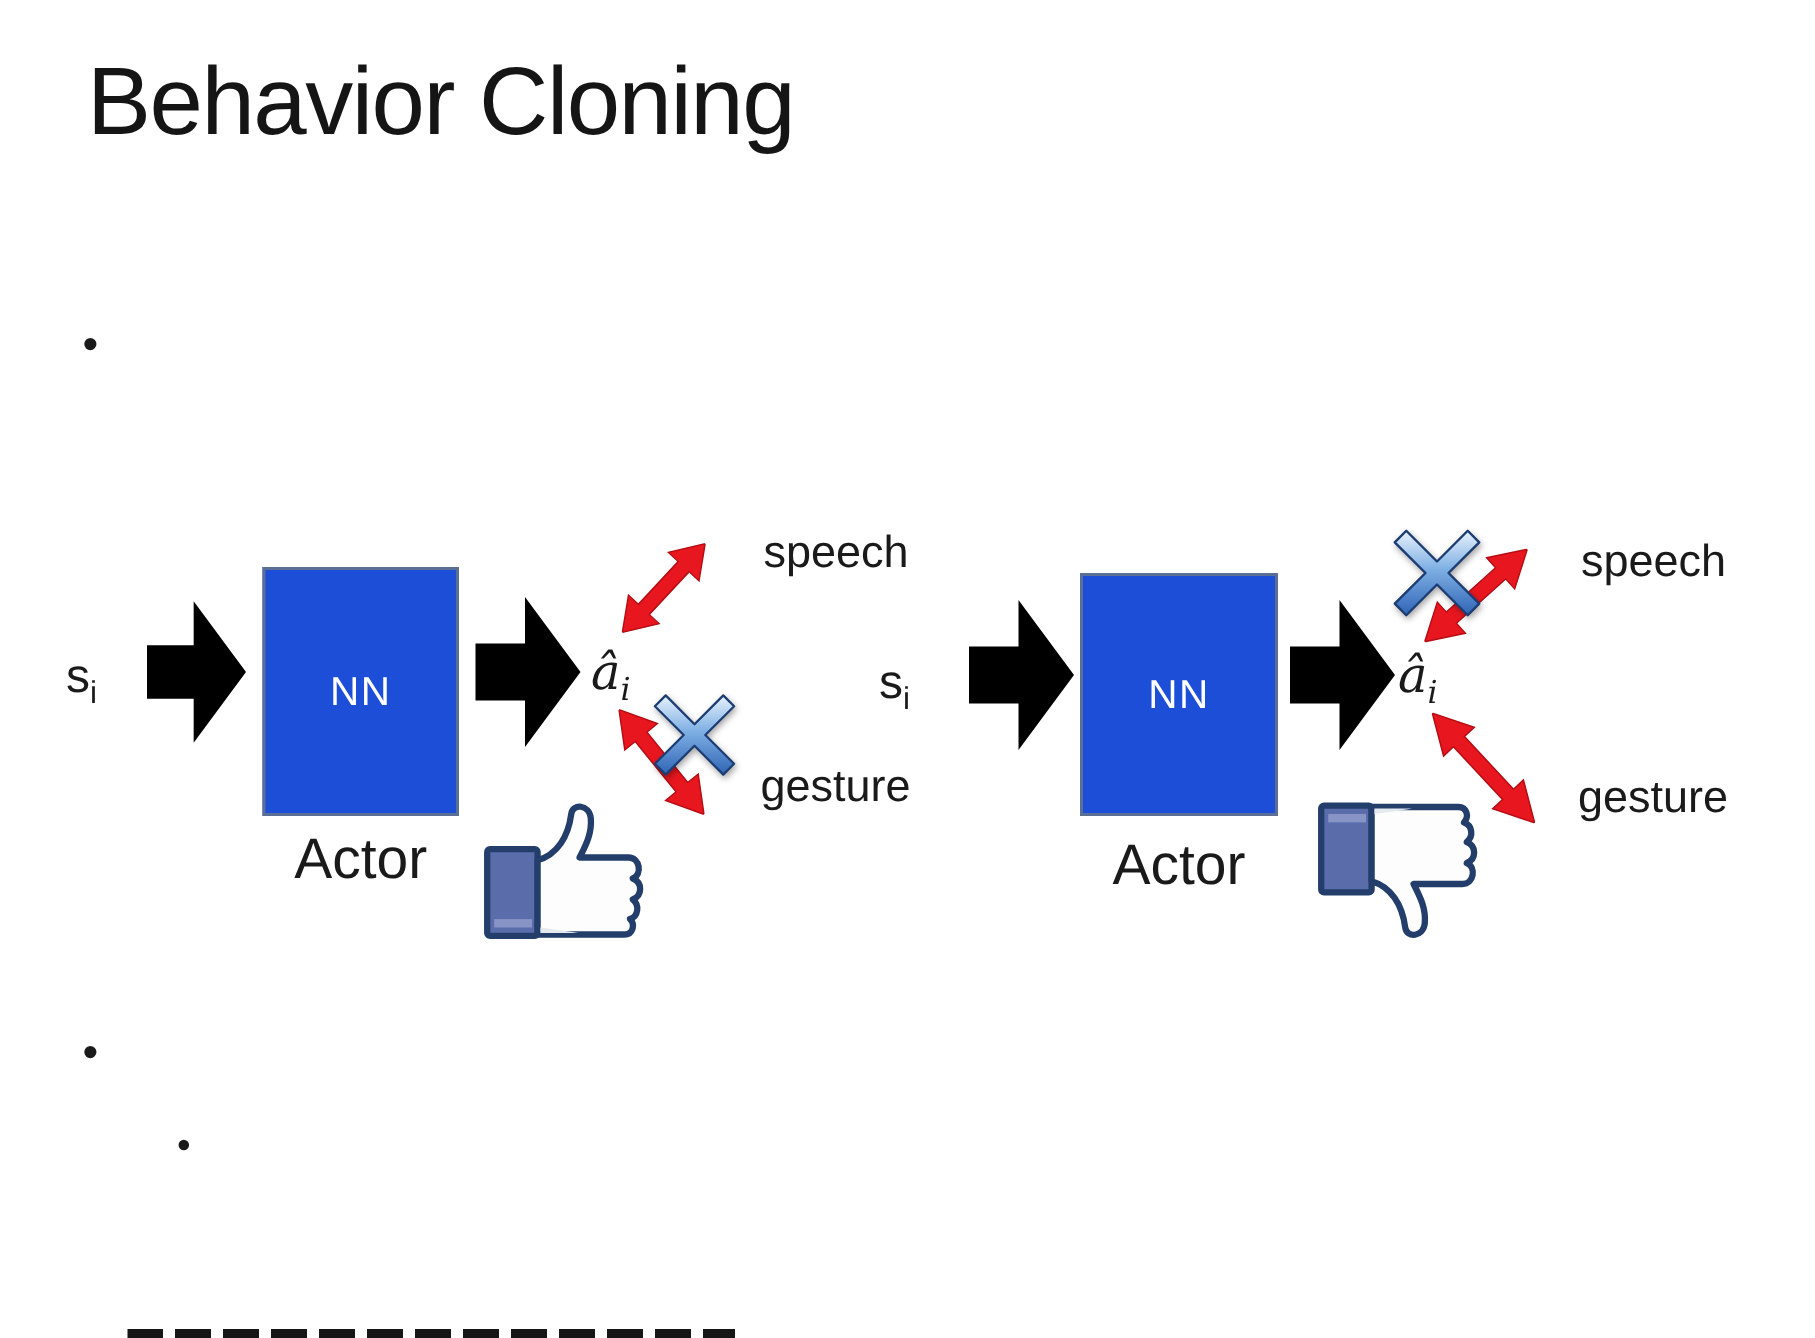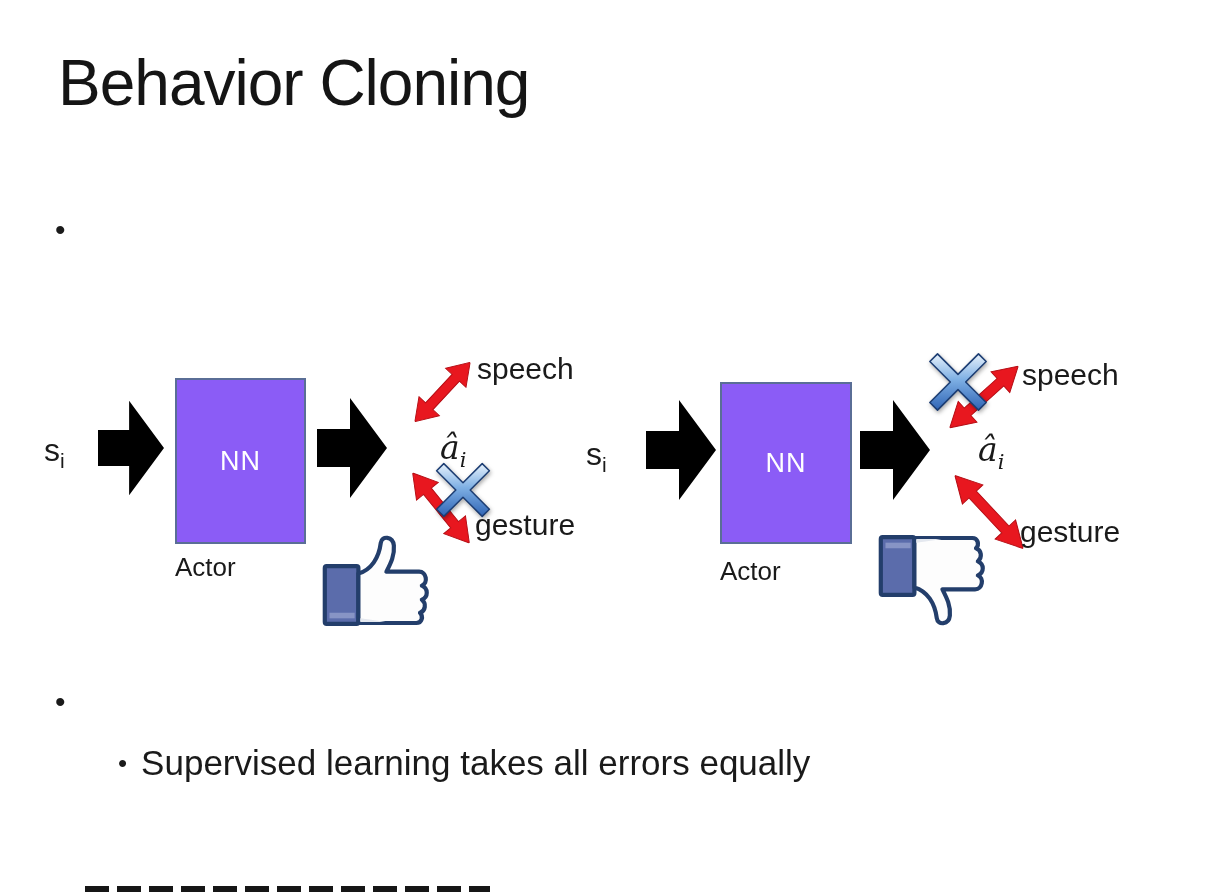--- a/index.html
+++ b/index.html
@@ -12,41 +12,41 @@
   .abs{position:absolute;}
   .title{
     font-size:64px;font-weight:300;letter-spacing:-1px;color:#151515;
   }
   .bullet-row{display:flex;align-items:flex-start;}
   .bullet-marker{font-size:30px;line-height:52px;margin-right:18px;}
   .bullet-marker.small{font-size:26px;line-height:50px;margin-right:14px;}
   .bullet-text{font-size:37px;line-height:52px;white-space:pre-line;}
   .bullet-text.small{font-size:35px;line-height:50px;}
   .nn-box{
-    background:#8b5cf6;border:2px solid #5a6e96;box-sizing:border-box;
+    background:#1d4ed8;border:2px solid #5a6e96;box-sizing:border-box;
     display:flex;align-items:center;justify-content:center;
   }
   .nn-label{color:#ffffff;font-size:27px;letter-spacing:1px;}
-  .actor-label{font-size:26px;text-align:left;}
+  .actor-label{font-size:38px;text-align:center;}
   .io-label{font-size:32px;}
   .io-label sub{font-size:21px;}
-  .math-label{font-family:"DejaVu Serif",serif;font-style:italic;font-size:33px;margin-left:46px;}
+  .math-label{font-family:"DejaVu Serif",serif;font-style:italic;font-size:33px;}
   .math-label sub{font-size:21px;font-style:italic;}
-  .action-label{font-size:30px;}
+  .action-label{font-size:30px;margin-left:32px;}
   .dbl-arrow{transform-origin:center center;}
   .cross-icon{filter:drop-shadow(1px 2px 2px rgba(0,0,0,0.35));}
   .flip-v{transform:scaleY(-1);}
   .cutoff-fragment{
     background:repeating-linear-gradient(90deg,#161616 0 24px,#ffffff 24px 32px);
   }
 </style>
 </head>
 <body>
 
-<div class="abs title" style="left:58px;top:46px;">Behavior Cloning</div>
+<div class="abs title" style="left:58px;top:30px;">Behavior Cloning</div>
 
 <div class="abs bullet-row" style="left:55px;top:204px;width:1010px;">
   <span class="bullet-marker">•</span>
 </div>
 
 <div class="abs io-label" style="left:44px;top:432px;">
   <span>s</span><sub>i</sub>
 </div>
 
 <svg class="abs" style="left:98px;top:398px;" width="66" height="100" viewBox="0 0 70 100">
@@ -142,16 +142,15 @@
   <path d="M39,95 L39,42 C53,38 61,25 63,9 C64,1 76,2 77,12 C78,23 73,32 69,40 L104,40 C112,40 114,52 107,55 C114,58 114,67 107,70 C112,74 111,82 105,84 C109,88 107,95 101,95 Z" fill="#fdfdfd" stroke="#233e6b" stroke-width="4.5" stroke-linejoin="round"></path>
   <path d="M41,90 L41,94 L68,94 C57,92 47,91 41,90 Z" fill="#e4e8ef"></path>
 </svg>
 
 <div class="abs bullet-row" style="left:55px;top:676px;width:1110px;">
   <span class="bullet-marker">•</span>
 </div>
 
 <div class="abs bullet-row" style="left:118px;top:738px;width:1000px;">
   <span class="bullet-marker small">•</span>
-  <span class="bullet-text small">Supervised learning takes all errors equally</span>
 </div>
 
 <div class="abs cutoff-fragment" style="left:85px;top:886px;width:405px;height:6px;"></div>
 
 </body></html>

